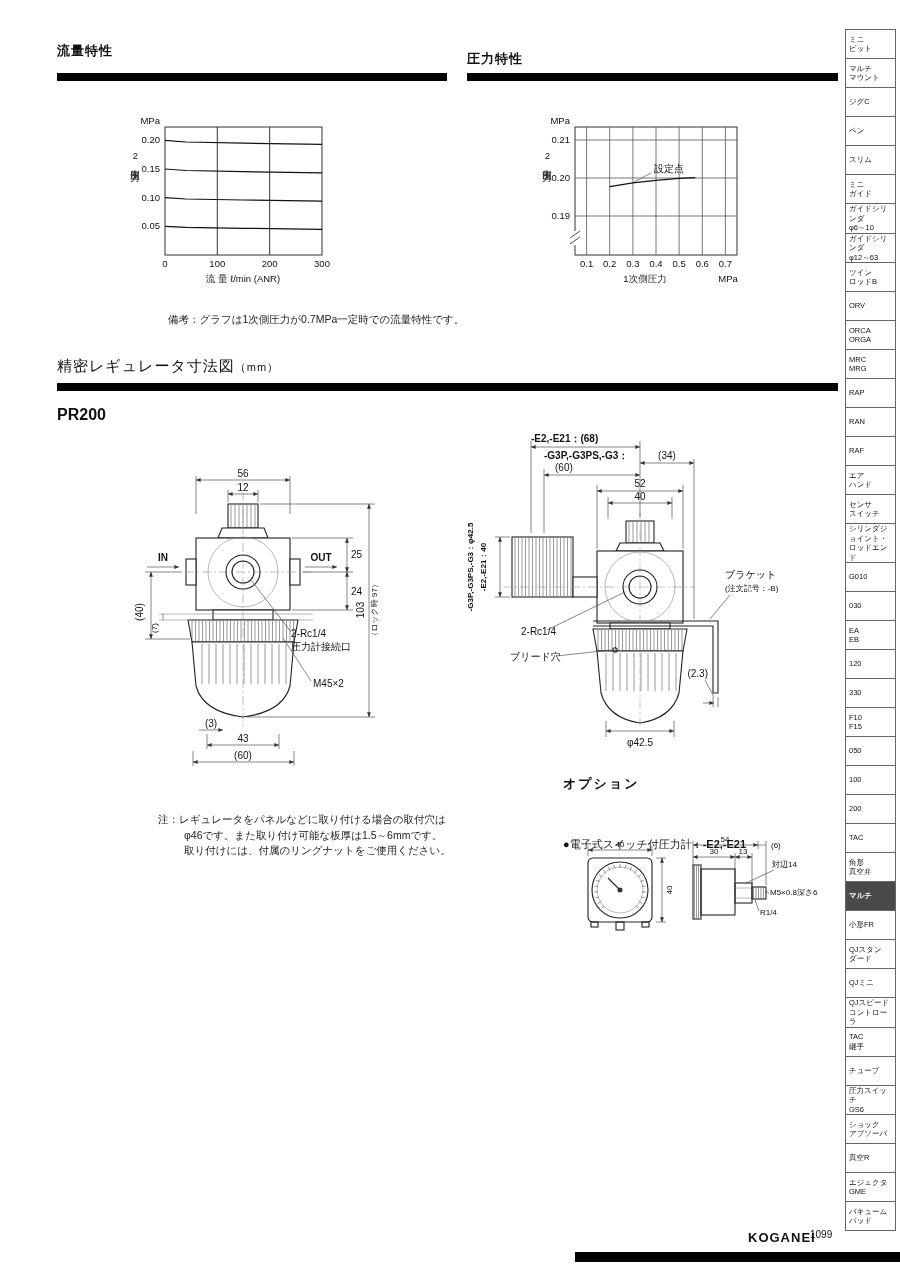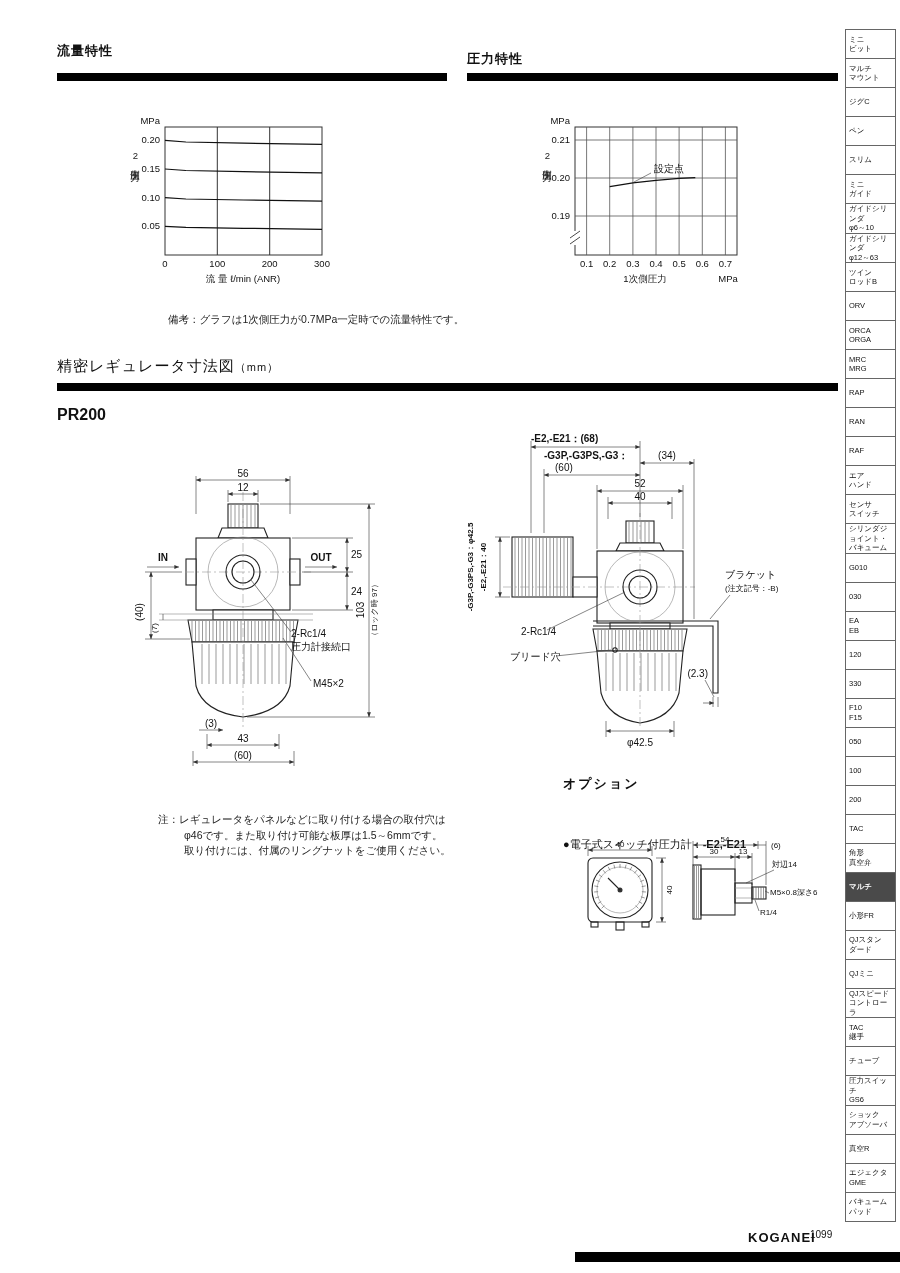--- a/index.html
+++ b/index.html
@@ -507,21 +507,21 @@
     <div class="sb-item">MRC
 MRG</div>
     <div class="sb-item">RAP</div>
     <div class="sb-item">RAN</div>
     <div class="sb-item">RAF</div>
     <div class="sb-item">エア
 ハンド</div>
     <div class="sb-item">センサ
 スイッチ</div>
     <div class="sb-item">シリンダジョイント・
-バキューム</div>
+ロッドエンド</div>
     <div class="sb-item">G010</div>
     <div class="sb-item">030</div>
     <div class="sb-item">EA
 EB</div>
     <div class="sb-item">120</div>
     <div class="sb-item">330</div>
     <div class="sb-item">F10
 F15</div>
     <div class="sb-item">050</div>
     <div class="sb-item">100</div>

